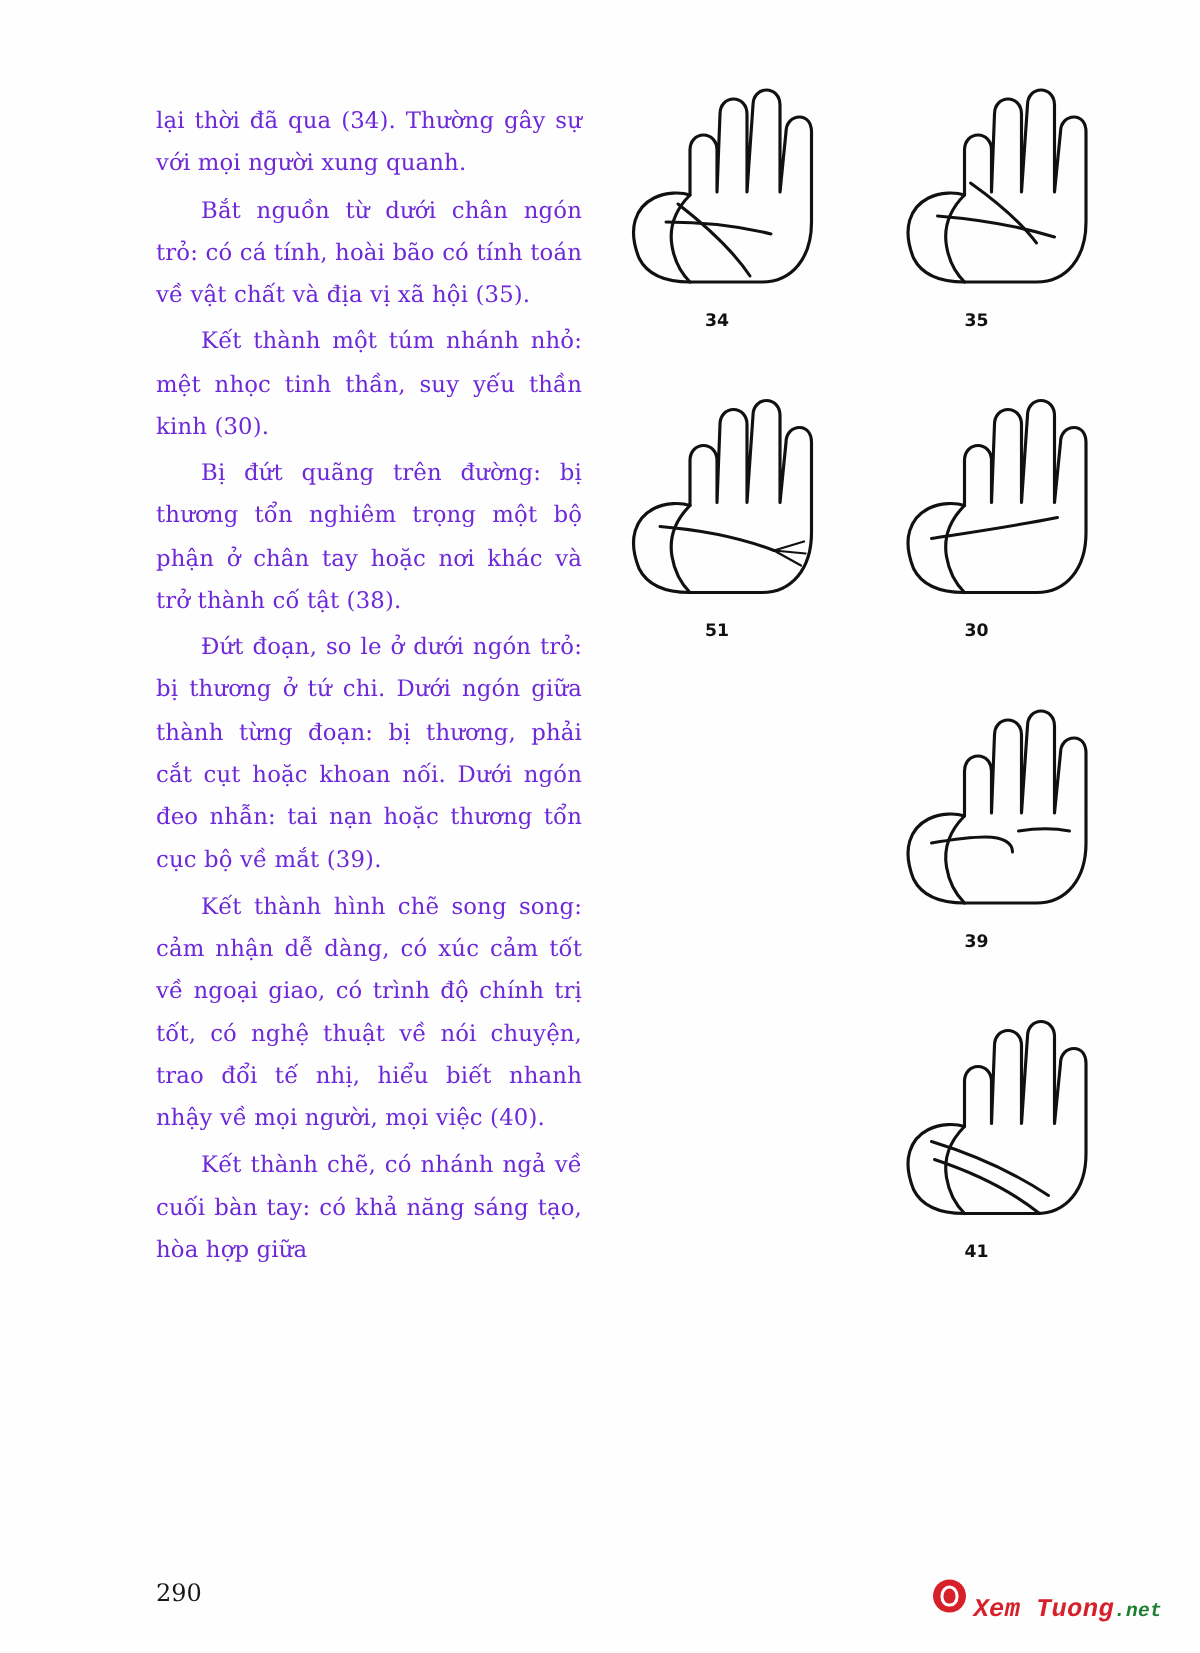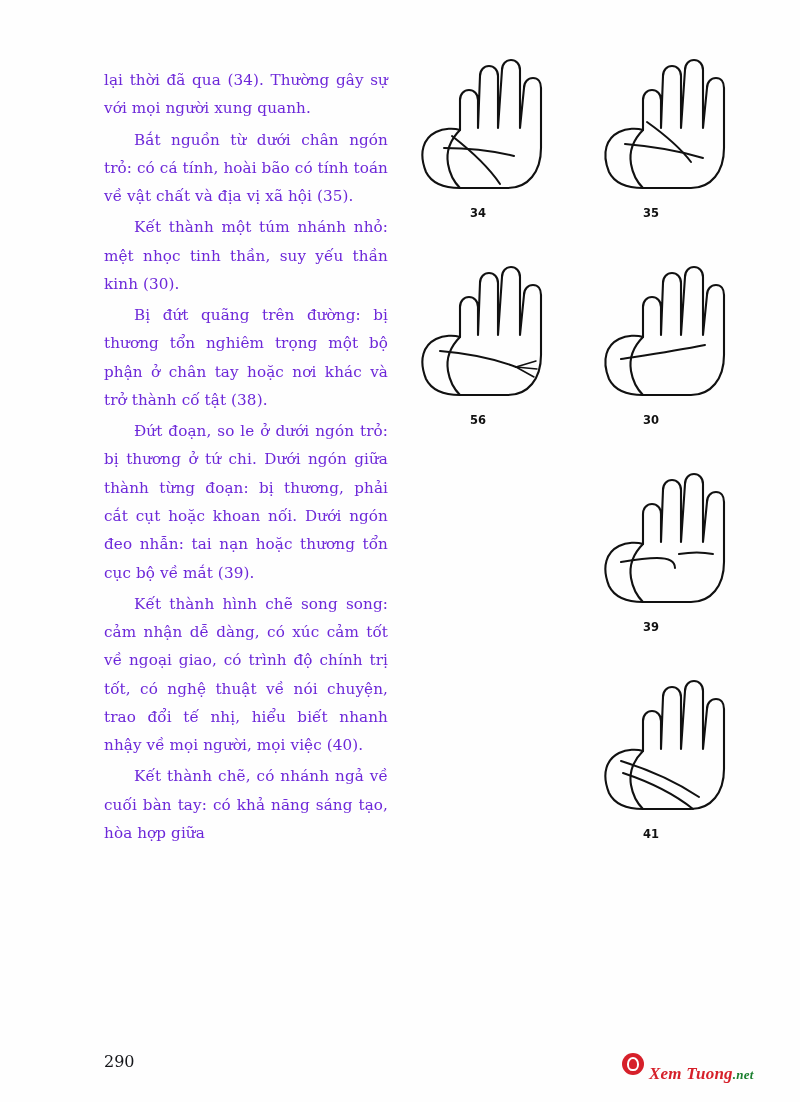--- a/index.html
+++ b/index.html
@@ -134,21 +134,21 @@
     position: absolute;
     left: 5px;
     top: 4px;
     width: 12px;
     height: 14px;
     border: 2px solid #fff;
     border-radius: 50% 50% 45% 45%;
     box-sizing: border-box;
   }
   .wm-text {
-    font-family: Liberation Serif, serif;
+    font-family: Liberation Mono, monospace;
     font-size: 17px;
     font-style: italic;
     font-weight: bold;
     color: #d6202a;
     letter-spacing: 0.2px;
     white-space: nowrap;
     margin-top: 19px;
   }
   .wm-text .tld { color: #1a7f2e; font-size: 13px; }
 </style>
@@ -208,21 +208,21 @@
           L76 24 C76 18 80 14 85 14 C90 14 94 18 94 24 L94 76
           L98 18 C98 12 102 8 107 8 C112 8 116 12 116 18 L116 76
           L120 36 C120 30 124 26 129 26 C134 26 137 30 137 36
           L137 96 C137 120 124 136 104 136 L56 136 C40 136 28 132 22 120 Z"></path>
         <path class="hand" d="M56 78 C46 88 42 100 44 112 C46 124 52 132 56 136"></path>
         <path class="line" d="M36 92 C60 94 86 98 112 108"></path>
         <path class="thin" d="M112 108 L132 102"></path>
         <path class="thin" d="M112 108 L133 110"></path>
         <path class="thin" d="M112 108 L130 118"></path>
       </svg>
-      <div class="cap">56</div>
+      <div class="cap">51</div>
     </div>
 
     <div class="fig right r1 c1">
       <svg viewBox="0 0 183 152">
         <path class="hand" d="M22 120 C14 100 20 86 32 80 C40 76 50 76 56 78
           L56 48 C56 42 60 38 65 38 C70 38 74 42 74 48 L74 76
           L76 24 C76 18 80 14 85 14 C90 14 94 18 94 24 L94 76
           L98 18 C98 12 102 8 107 8 C112 8 116 12 116 18 L116 76
           L120 36 C120 30 124 26 129 26 C134 26 137 30 137 36
           L137 96 C137 120 124 136 104 136 L56 136 C40 136 28 132 22 120 Z"></path>

